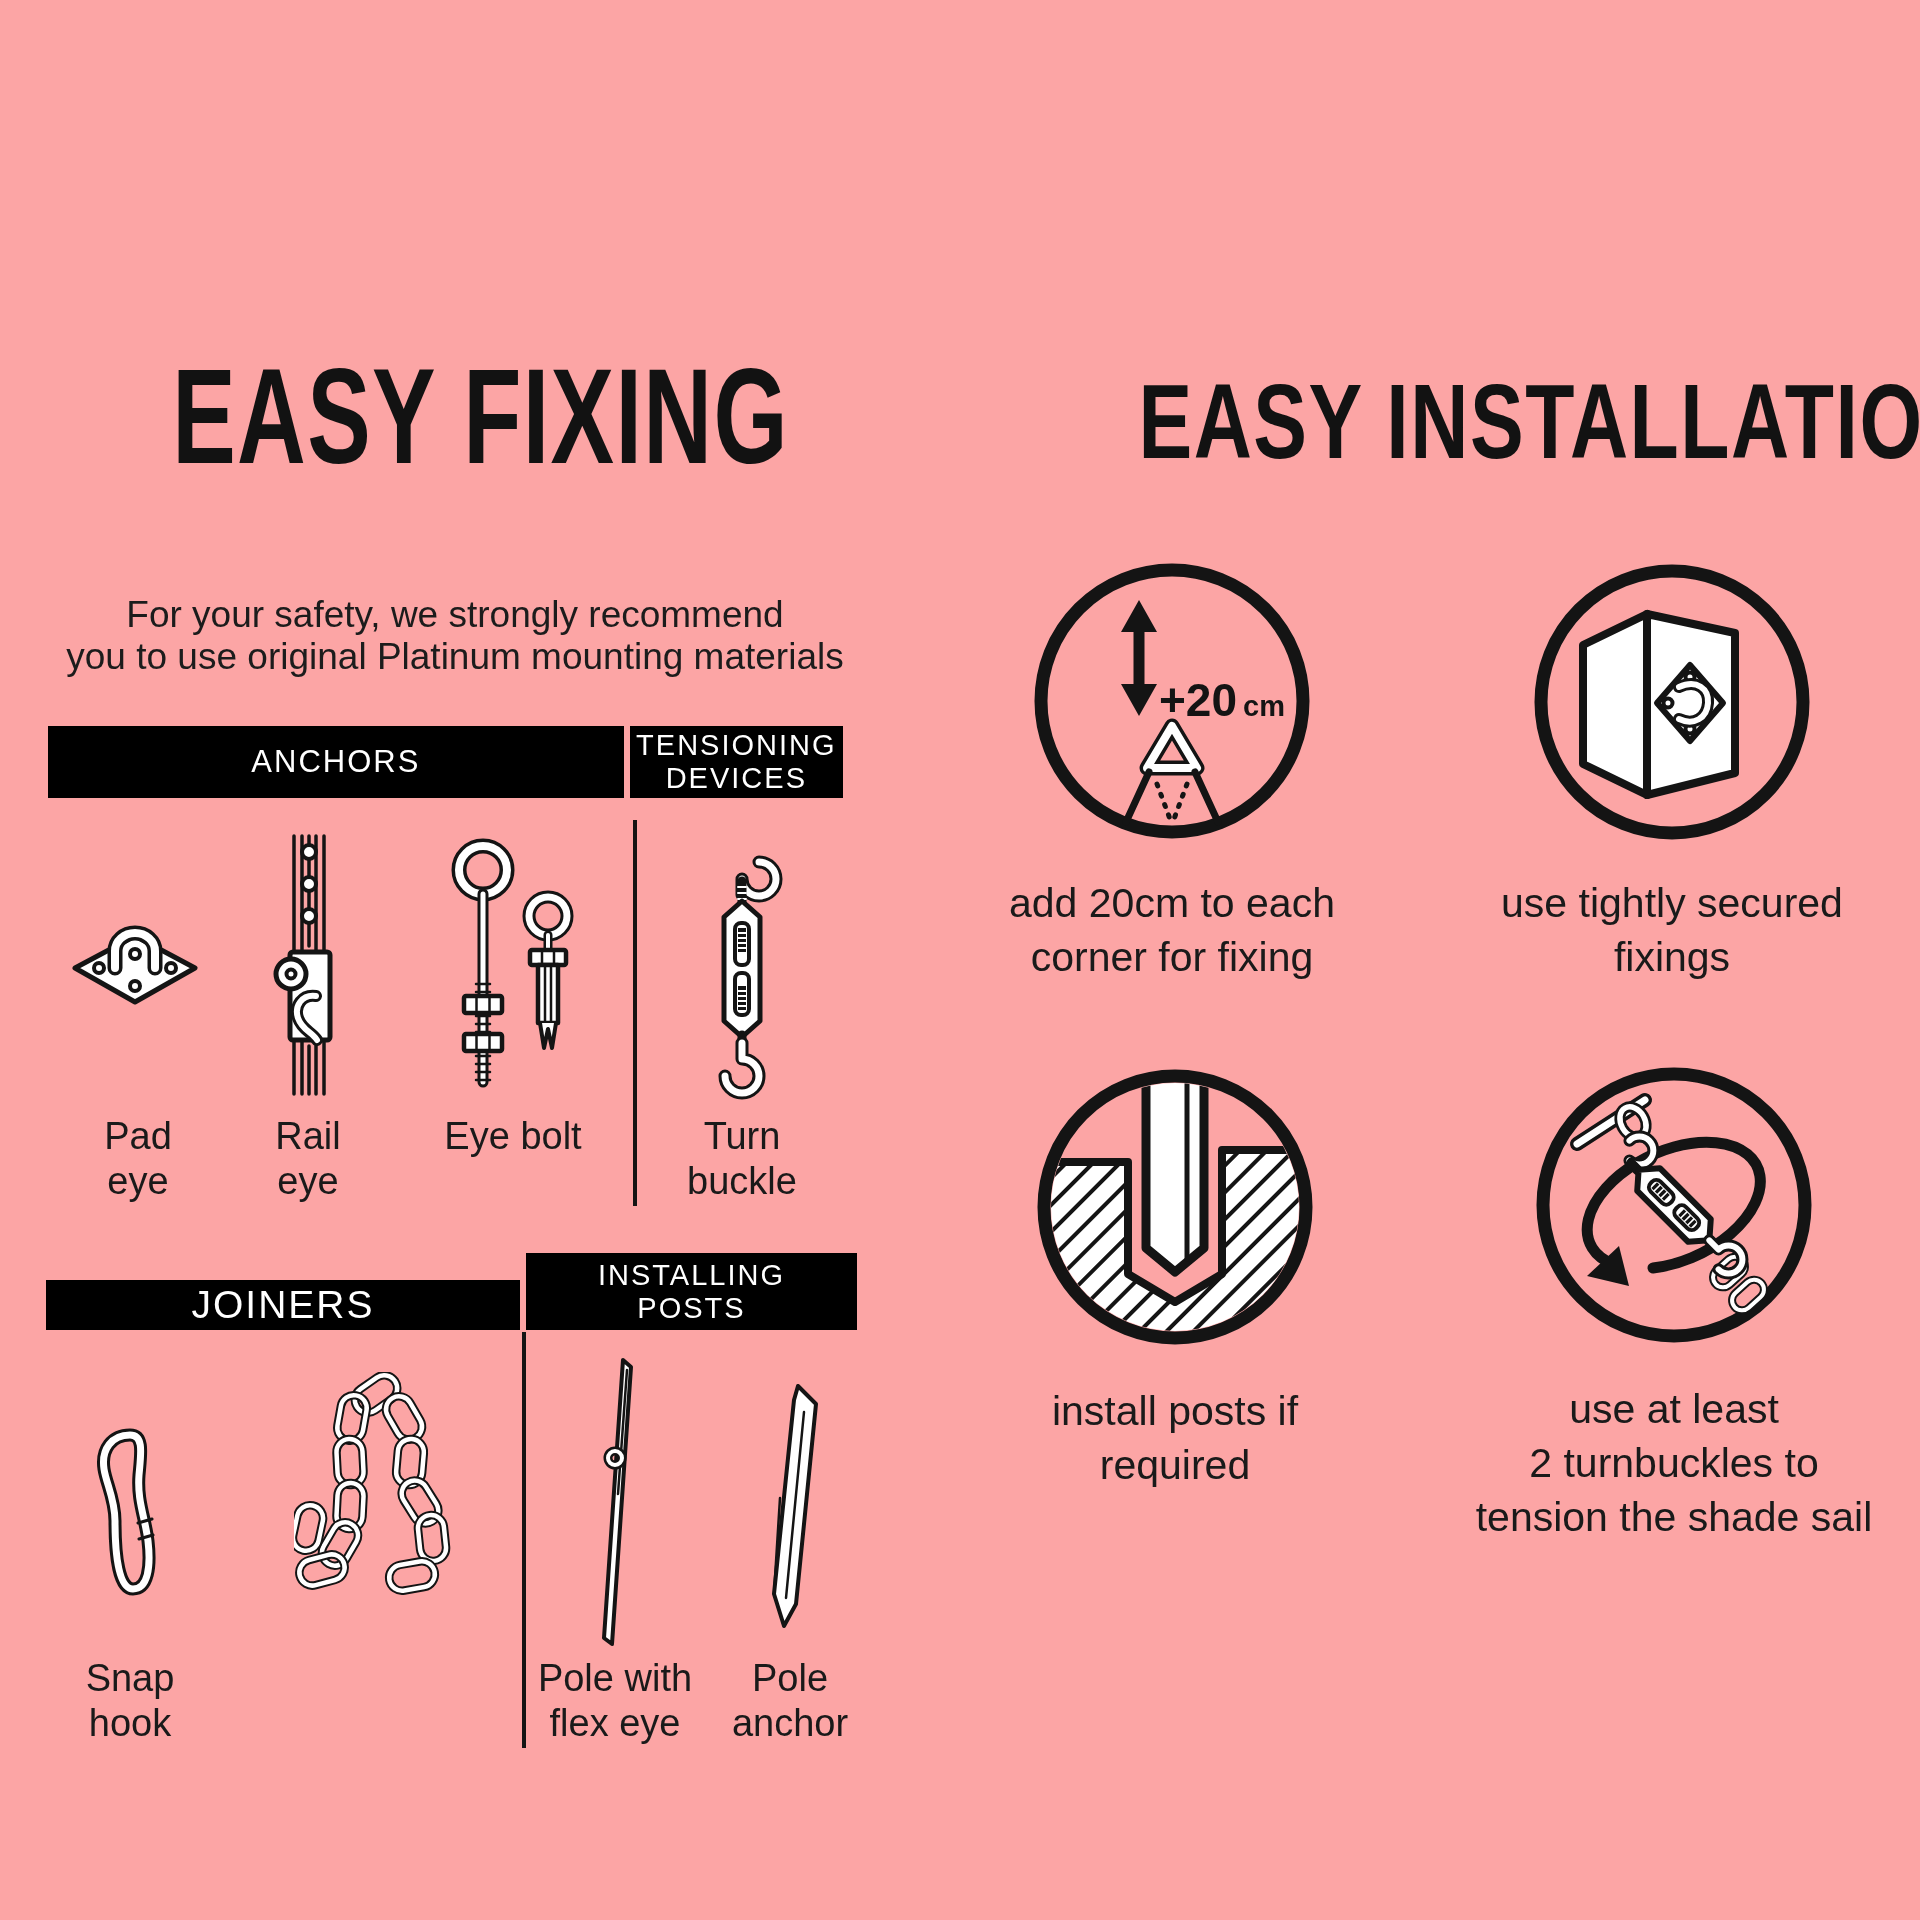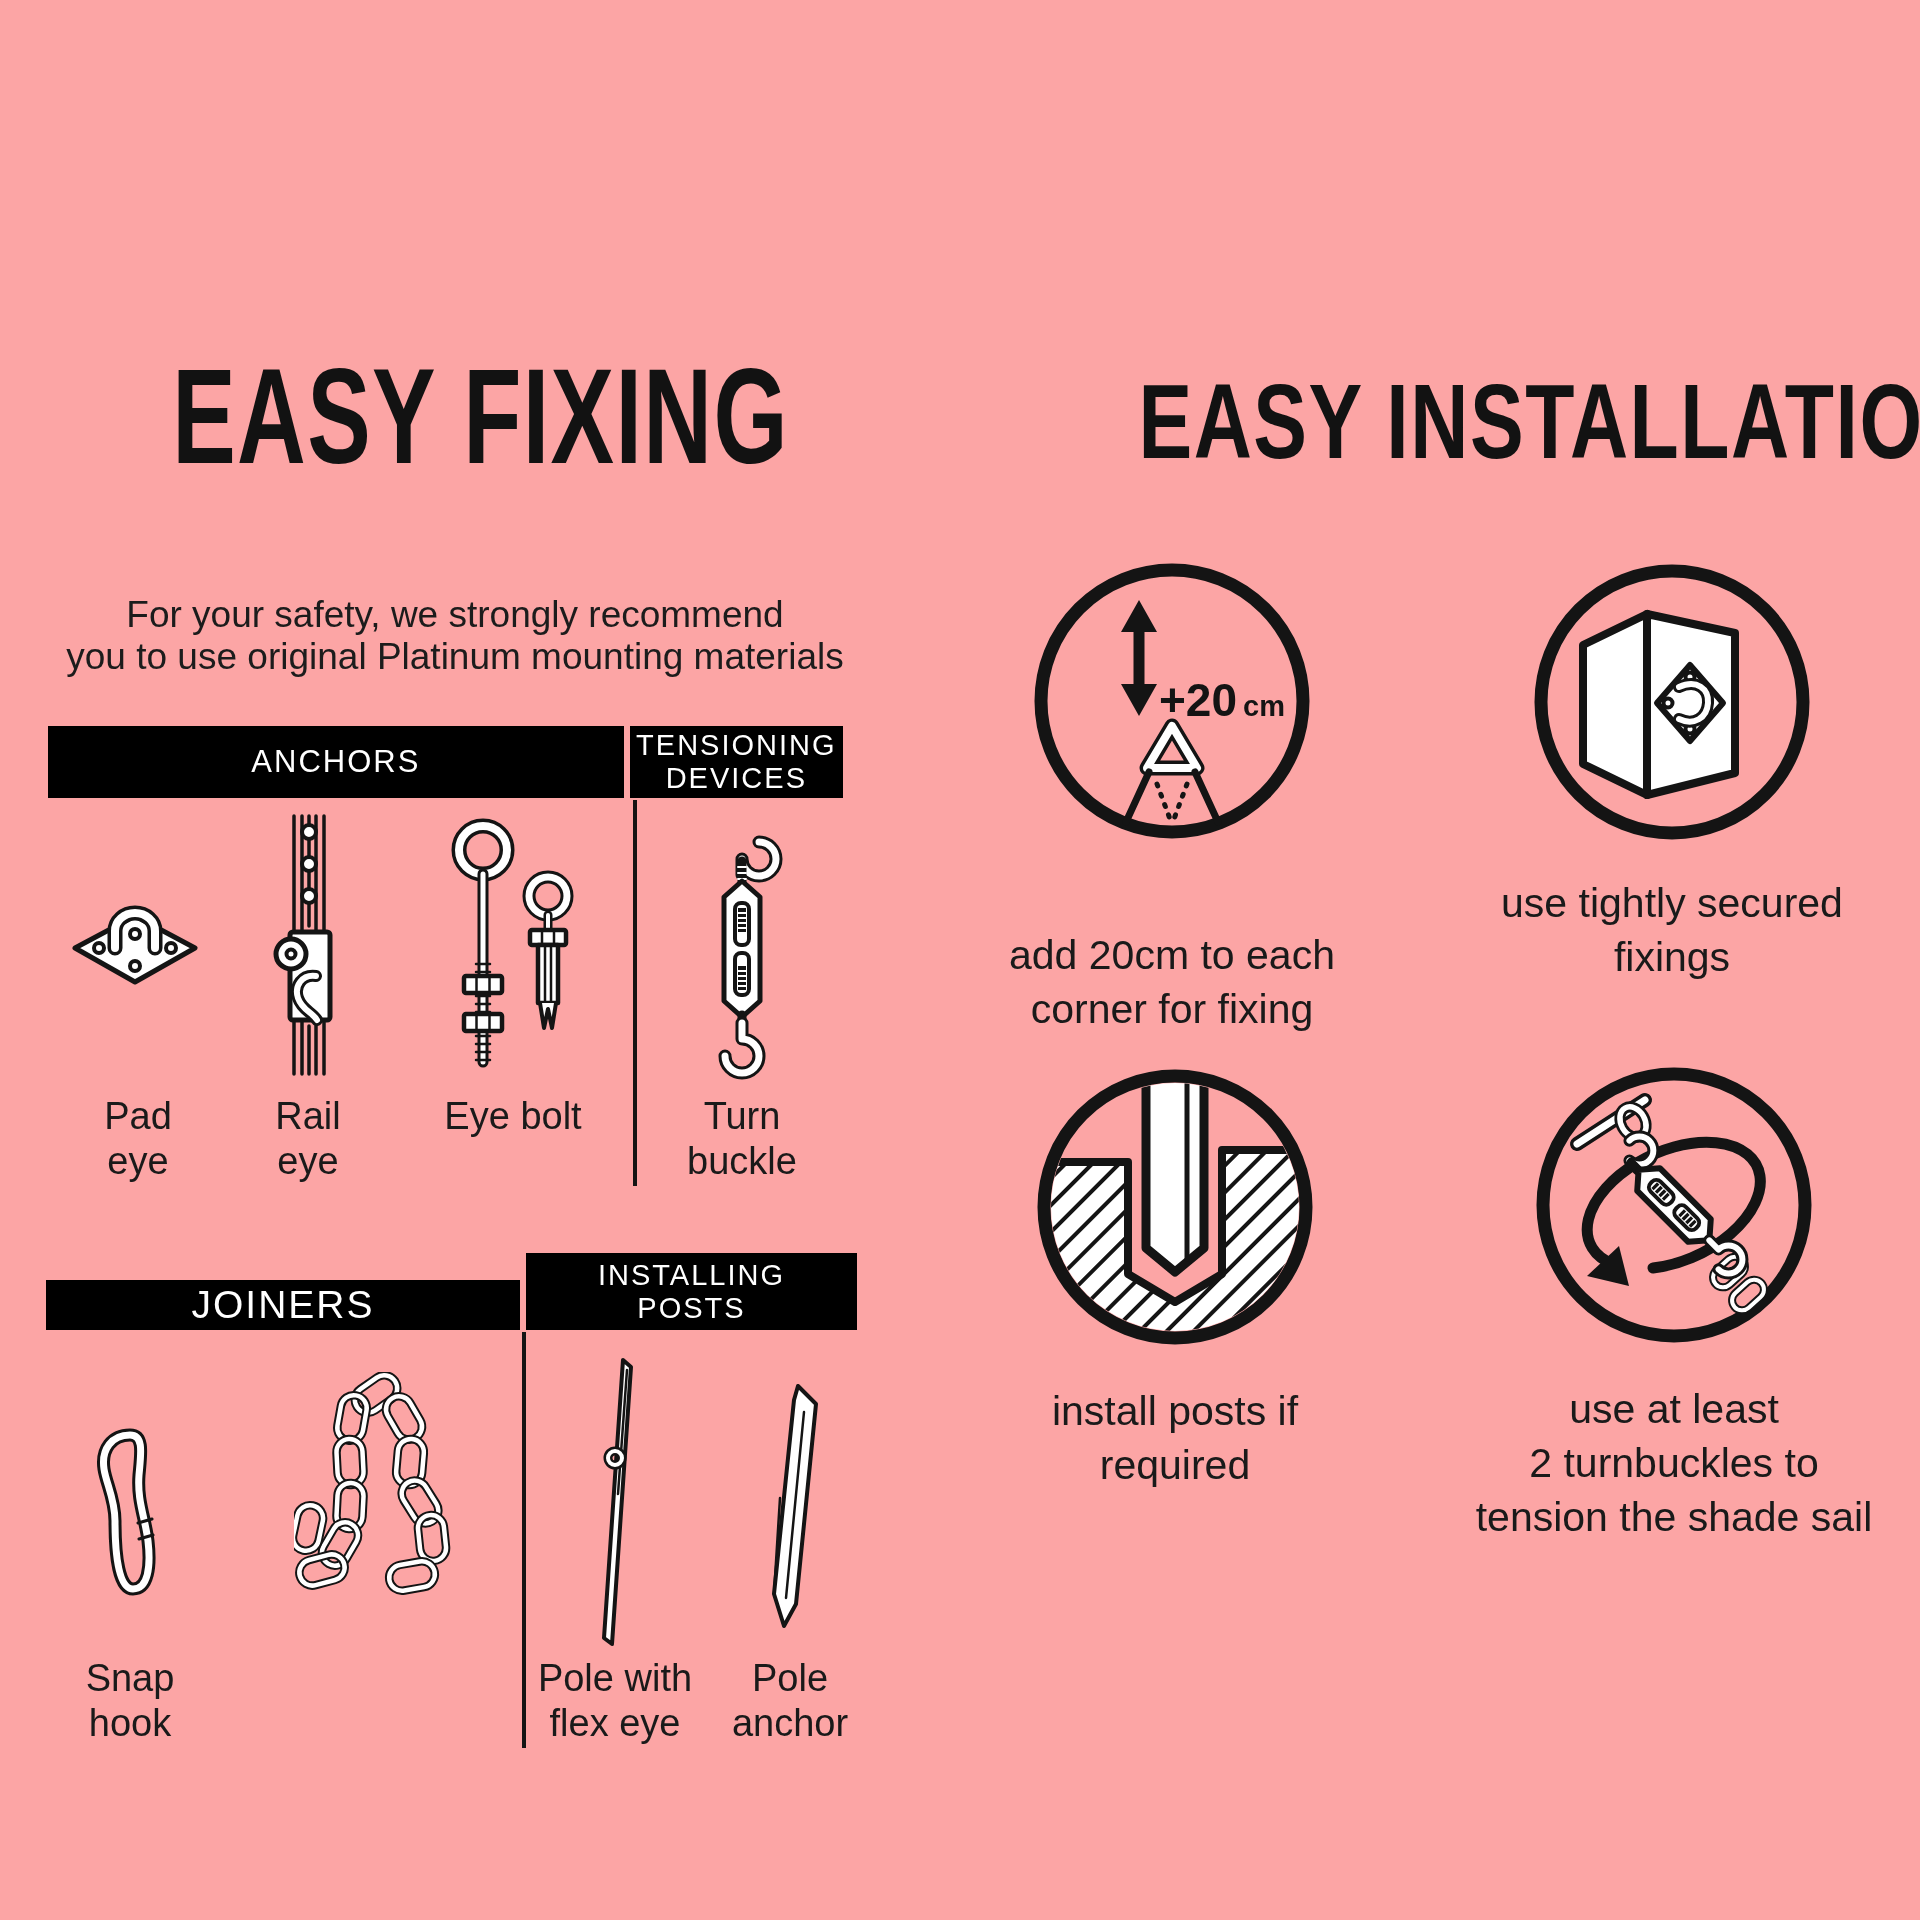--- a/index.html
+++ b/index.html
@@ -28,21 +28,21 @@
   }
   #table1{left:48px;top:726px;width:795px;}
   #table1 .tbl-header{height:72px;}
   #table1 .cell-a{width:583px;font-size:31px;}
   #table1 .cell-b{width:216px;font-size:29px;line-height:33px;}
   #table2{left:46px;top:1253px;width:811px;}
   #table2 .tbl-header{height:77px;}
   #table2 .cell-a{width:474px;font-size:39px;margin-top:27px;}
   #table2 .cell-b{width:331px;font-size:29px;line-height:33px;}
   .tbl-body{position:relative;}
-  #table1 .tbl-body{height:392px;}
+  #table1 .tbl-body{height:392px;margin-top:20px;}
   #table2 .tbl-body{height:422px;}
   .vdivider{position:absolute;width:4px;background:#141414;top:2px;}
   #table1 .vdivider{left:585px;height:386px;}
   #table2 .vdivider{left:476px;height:416px;}
   .item-label{
     position:absolute;text-align:center;white-space:pre-line;
     font-size:38px;line-height:45px;color:#1a1a1a;
   }
   .caption{
     position:absolute;text-align:center;white-space:pre-line;
@@ -213,21 +213,21 @@
     <path class="ink" stroke-width="11" d="M112 72 V132"></path>
     <polygon fill="#141414" points="112,44 94,76 130,76"></polygon>
     <polygon fill="#141414" points="112,160 94,128 130,128"></polygon>
     <text x="132" y="160" font-size="46" font-weight="bold" fill="#141414">+20</text>
     <text x="216" y="160" font-size="29" font-weight="bold" fill="#141414">cm</text>
     <path class="ink" stroke-width="15" d="M145 170 L170 212 L120 212 Z"></path>
     <path class="wht" stroke-width="8" d="M145 170 L170 212 L120 212 Z"></path>
     <path class="ink" stroke-width="7" d="M122 216 L99 266 M168 216 L191 266"></path>
     <path class="ink" stroke-width="5" stroke-dasharray="2 9" d="M130 228 L143 263 M160 228 L147 263"></path>
   </svg>
-  <div class="caption" style="left:942px;top:928px">add 20cm to each
+  <div class="caption" style="left:942px;top:876px">add 20cm to each
 corner for fixing</div>
 
   <svg class="abs" style="left:1527px;top:557px" width="290" height="290" viewBox="0 0 290 290">
     <circle class="ink" stroke-width="13" cx="145" cy="145" r="131"></circle>
     <path class="fillw" stroke-width="8" d="M56 88 L120 57 L120 238 L56 207 Z"></path>
     <path class="fillw" stroke-width="8" d="M120 57 L208 76 L208 216 L120 238 Z"></path>
     <path class="fillw" stroke-width="6" d="M163 108 L196 146 L163 184 L130 146 Z"></path>
     <circle class="fillw" stroke-width="4" cx="163" cy="120" r="4.5"></circle>
     <circle class="fillw" stroke-width="4" cx="163" cy="172" r="4.5"></circle>
     <circle class="fillw" stroke-width="4" cx="141" cy="146" r="4.5"></circle>

